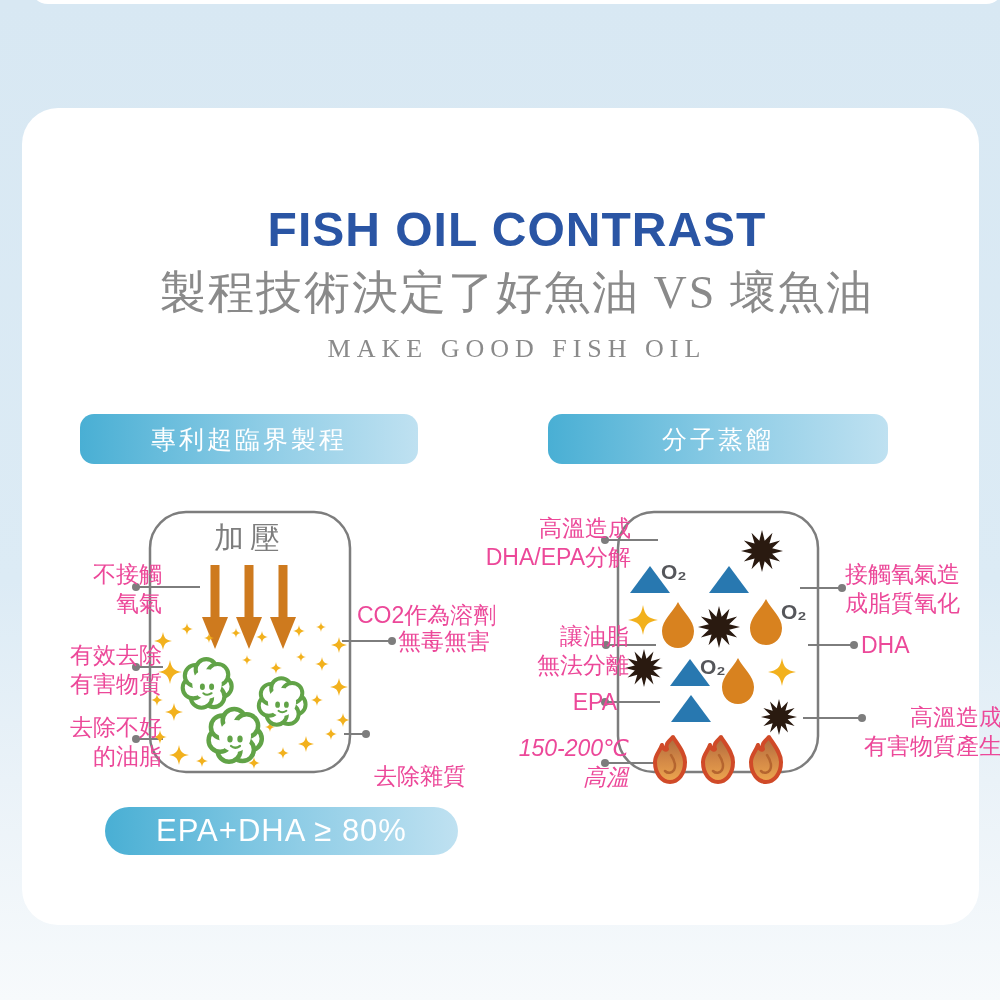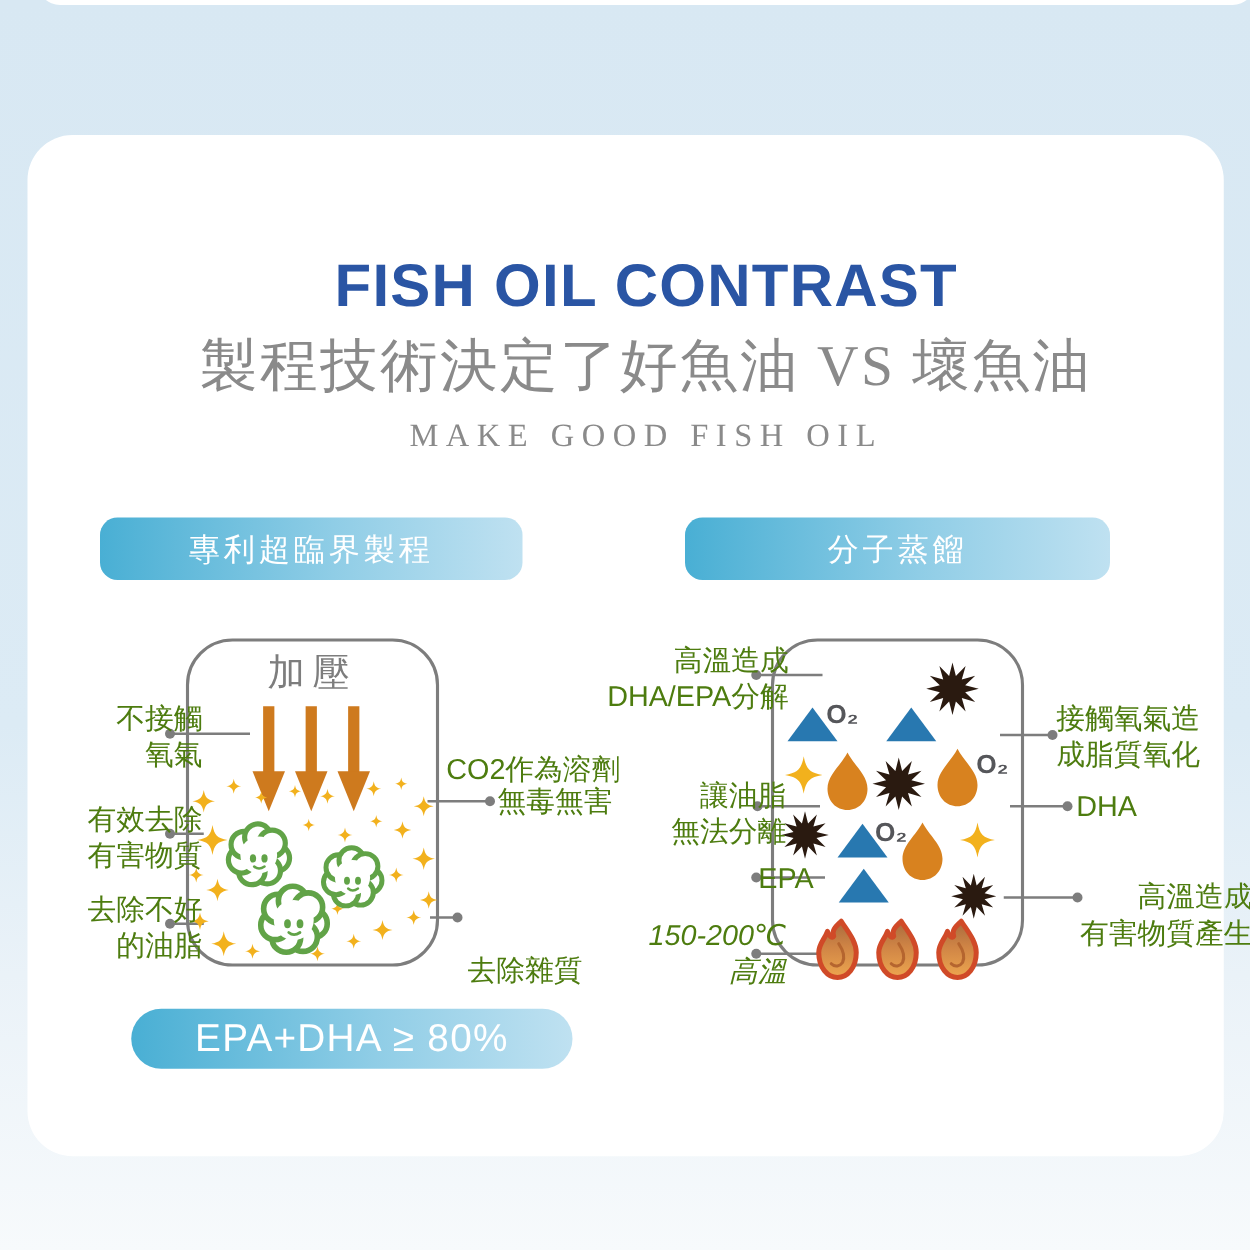--- a/index.html
+++ b/index.html
@@ -14,21 +14,21 @@
   .tagline{left:0;right:0;top:334px;text-align:center;color:#8a8a8a;font-size:26px;font-family:"Liberation Serif","DejaVu Serif",serif;letter-spacing:6px;}
   .hdr{height:50px;border-radius:14px;background:linear-gradient(90deg,#49afd4 0%,#8fcde6 55%,#bfe1f1 100%);
        color:#fff;font-size:25px;letter-spacing:3px;display:flex;align-items:center;justify-content:center;}
   .hdr-left{left:80px;top:414px;width:338px;font-family:Liberation Mono, monospace;}
   .hdr-right{left:548px;top:414px;width:340px;}
   .badge{height:48px;border-radius:24px;background:linear-gradient(90deg,#49afd4 0%,#8fcde6 55%,#bfe1f1 100%);
        color:#fff;font-size:31px;letter-spacing:1px;display:flex;align-items:center;justify-content:center;}
   .badge-left{left:105px;top:807px;width:353px;}
   .badge-right{left:573px;top:807px;width:317px;}
   .box-label{left:150px;top:518px;width:200px;text-align:center;color:#7d7d7d;font-size:30px;letter-spacing:6px;}
-  .callout{color:#4d7c0f;font-size:23px;line-height:1.28;white-space:pre-line;}
+  .callout{color:#ec4899;font-size:23px;line-height:1.28;white-space:pre-line;}
   .r{text-align:right;}
   .o2{color:#55565a;font-weight:bold;font-size:21px;}
   svg.art{position:absolute;left:0;top:0;}
 </style>
 </head>
 <body>
 
 <div class="page">
   <div class="bg"></div>
   <div class="top-strip"></div>
@@ -192,21 +192,21 @@
   <div class="abs callout r" style="right:872px;top:713px;">去除不好
 的油脂</div>
   <div class="abs callout" style="left:357px;top:601px;">CO2作為溶劑</div>
   <div class="abs callout" style="left:398px;top:627px;">無毒無害</div>
   <div class="abs callout" style="left:374px;top:720px;margin-top:42px;">去除雜質</div>
 
   <div class="abs callout r" style="right:403px;top:514px;">高溫造成
 DHA/EPA分解</div>
   <div class="abs callout r" style="right:405px;top:622px;">讓油脂
 無法分離</div>
-  <div class="abs callout r" style="right:383px;top:688px;">EPA</div>
+  <div class="abs callout r" style="right:417px;top:688px;">EPA</div>
   <div class="abs callout r" style="right:405px;top:734px;font-style:italic;">150-200℃
 高溫</div>
   <div class="abs callout" style="left:845px;top:560px;">接觸氧氣造
 成脂質氧化</div>
   <div class="abs callout" style="left:861px;top:631px;">DHA</div>
   <div class="abs callout r" style="right:32px;top:703px;">高溫造成
 有害物質產生</div>
 
   <div class="abs o2" style="left:661px;top:560px;">O₂</div>
   <div class="abs o2" style="left:781px;top:600px;">O₂</div>

